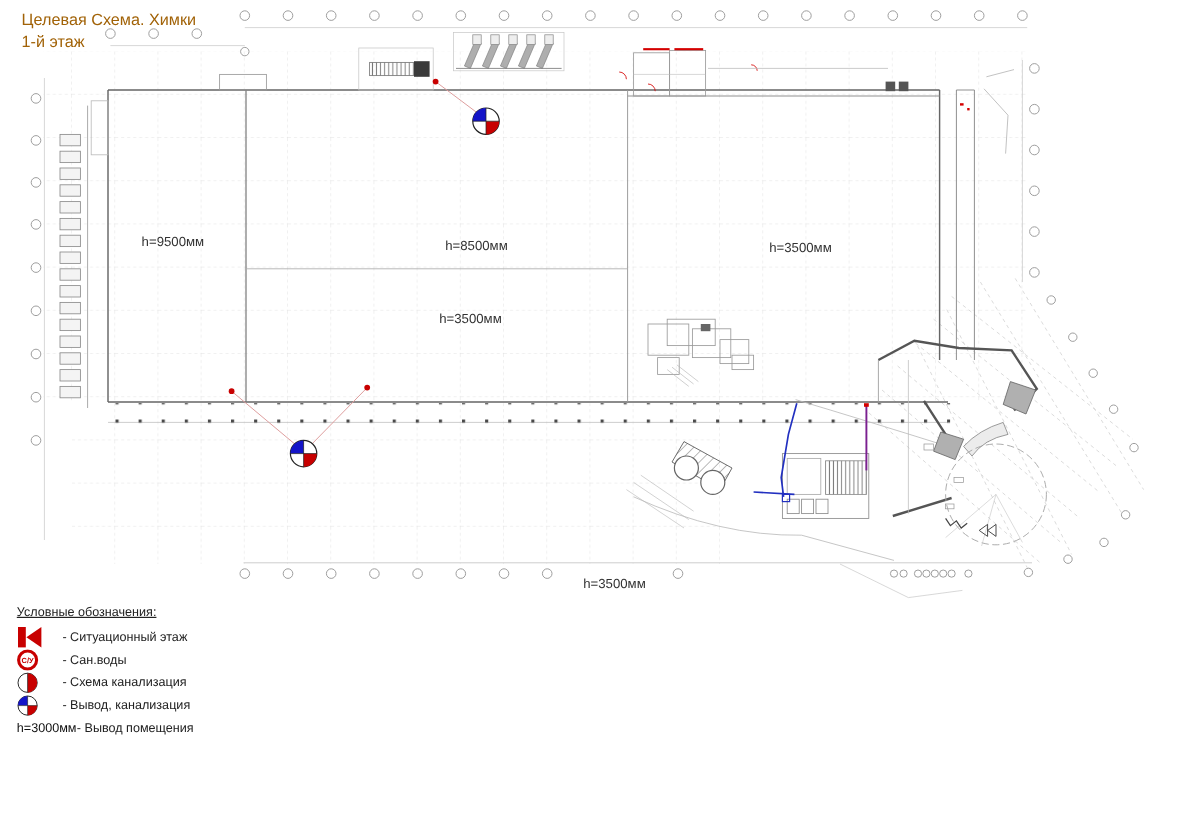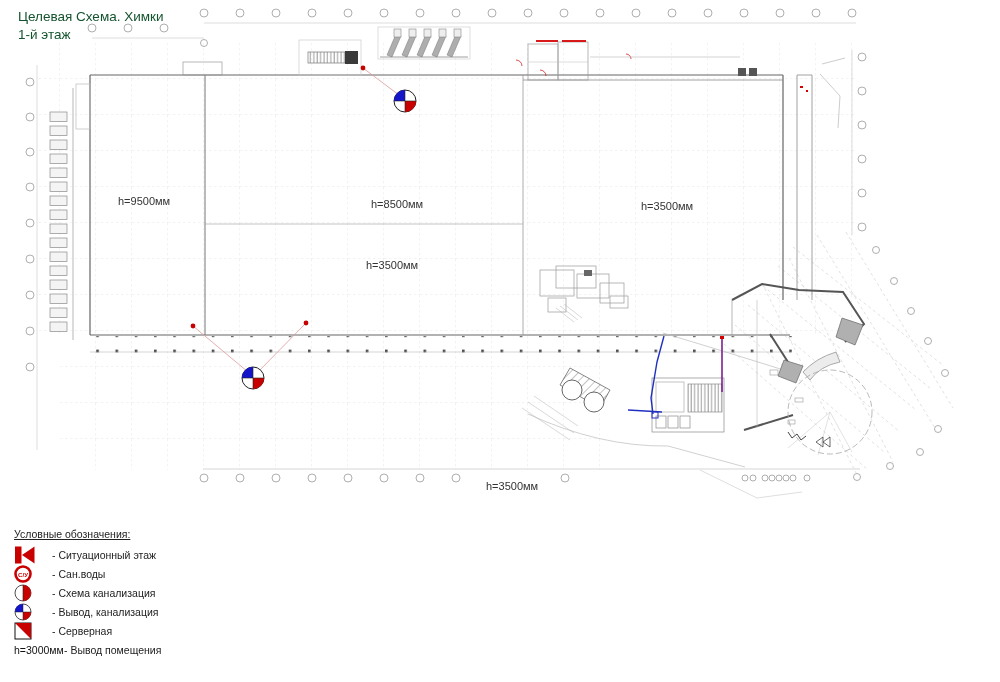--- a/index.html
+++ b/index.html
@@ -1,20 +1,20 @@
 <!DOCTYPE html>
 <html><head>
 <meta charset="utf-8">
 <style>
   html,body{margin:0;padding:0;background:#fff;}
   .page{position:relative;width:1000px;height:682px;background:#ffffff;overflow:hidden;
         font-family:"Liberation Sans", sans-serif;color:#1a1a1a;}
-  .title{position:absolute;left:18px;top:8px;font-size:13.5px;line-height:1.35;color:#14532d;}
+  .title{position:absolute;left:18px;top:8px;font-size:13.5px;line-height:1.35;color:#a16207;}
   .plan-svg{position:absolute;left:0;top:0;}
-  .legend{position:absolute;left:14px;top:528px;font-size:10.5px;color:#222;}
+  .legend{position:absolute;left:14px;top:504px;font-size:10.5px;color:#222;}
   .legend-header{text-decoration:underline;margin-bottom:5px;}
   .legend-row{display:flex;align-items:center;height:19px;}
   .legend-icon{width:34px;display:flex;justify-content:flex-start;align-items:flex-end;}
   .legend-label{margin-left:4px;}
   .legend-height{font-size:10.5px;color:#111;white-space:nowrap;}
 </style>
 </head>
 <body>
 
 <div class="page">
@@ -351,29 +351,20 @@
         <svg width="20" height="18" viewBox="0 0 20 18">
           <circle cx="9" cy="9" r="8" fill="#fff" stroke="#222" stroke-width="0.8"></circle>
           <path d="M9,9 L9,1 A8,8 0 0 0 1,9 Z" fill="#1414c8"></path>
           <path d="M9,9 L9,17 A8,8 0 0 0 17,9 Z" fill="#c80000"></path>
           <path d="M1,9 H17 M9,1 V17" stroke="#222" stroke-width="0.5"></path>
         </svg>
       </span>
       <span class="legend-label">- Вывод, канализация</span>
     </div>
 
-    <div class="legend-row">
-      <span class="legend-icon">
-        <svg width="20" height="18" viewBox="0 0 20 18">
-          <rect x="1" y="1" width="16" height="16" fill="#fff" stroke="#111" stroke-width="1"></rect>
-          <polygon points="1,1 17,1 17,17" fill="#c80000"></polygon>
-        </svg>
-      </span>
-      <span class="legend-label">- Серверная</span>
-    </div>
 
     <div class="legend-row">
       <span class="legend-icon" style="width:46px;">
         <span class="legend-height">h=3000мм</span>
       </span>
       <span class="legend-label">- Вывод помещения</span>
     </div>
   </div>
 
 </div>

